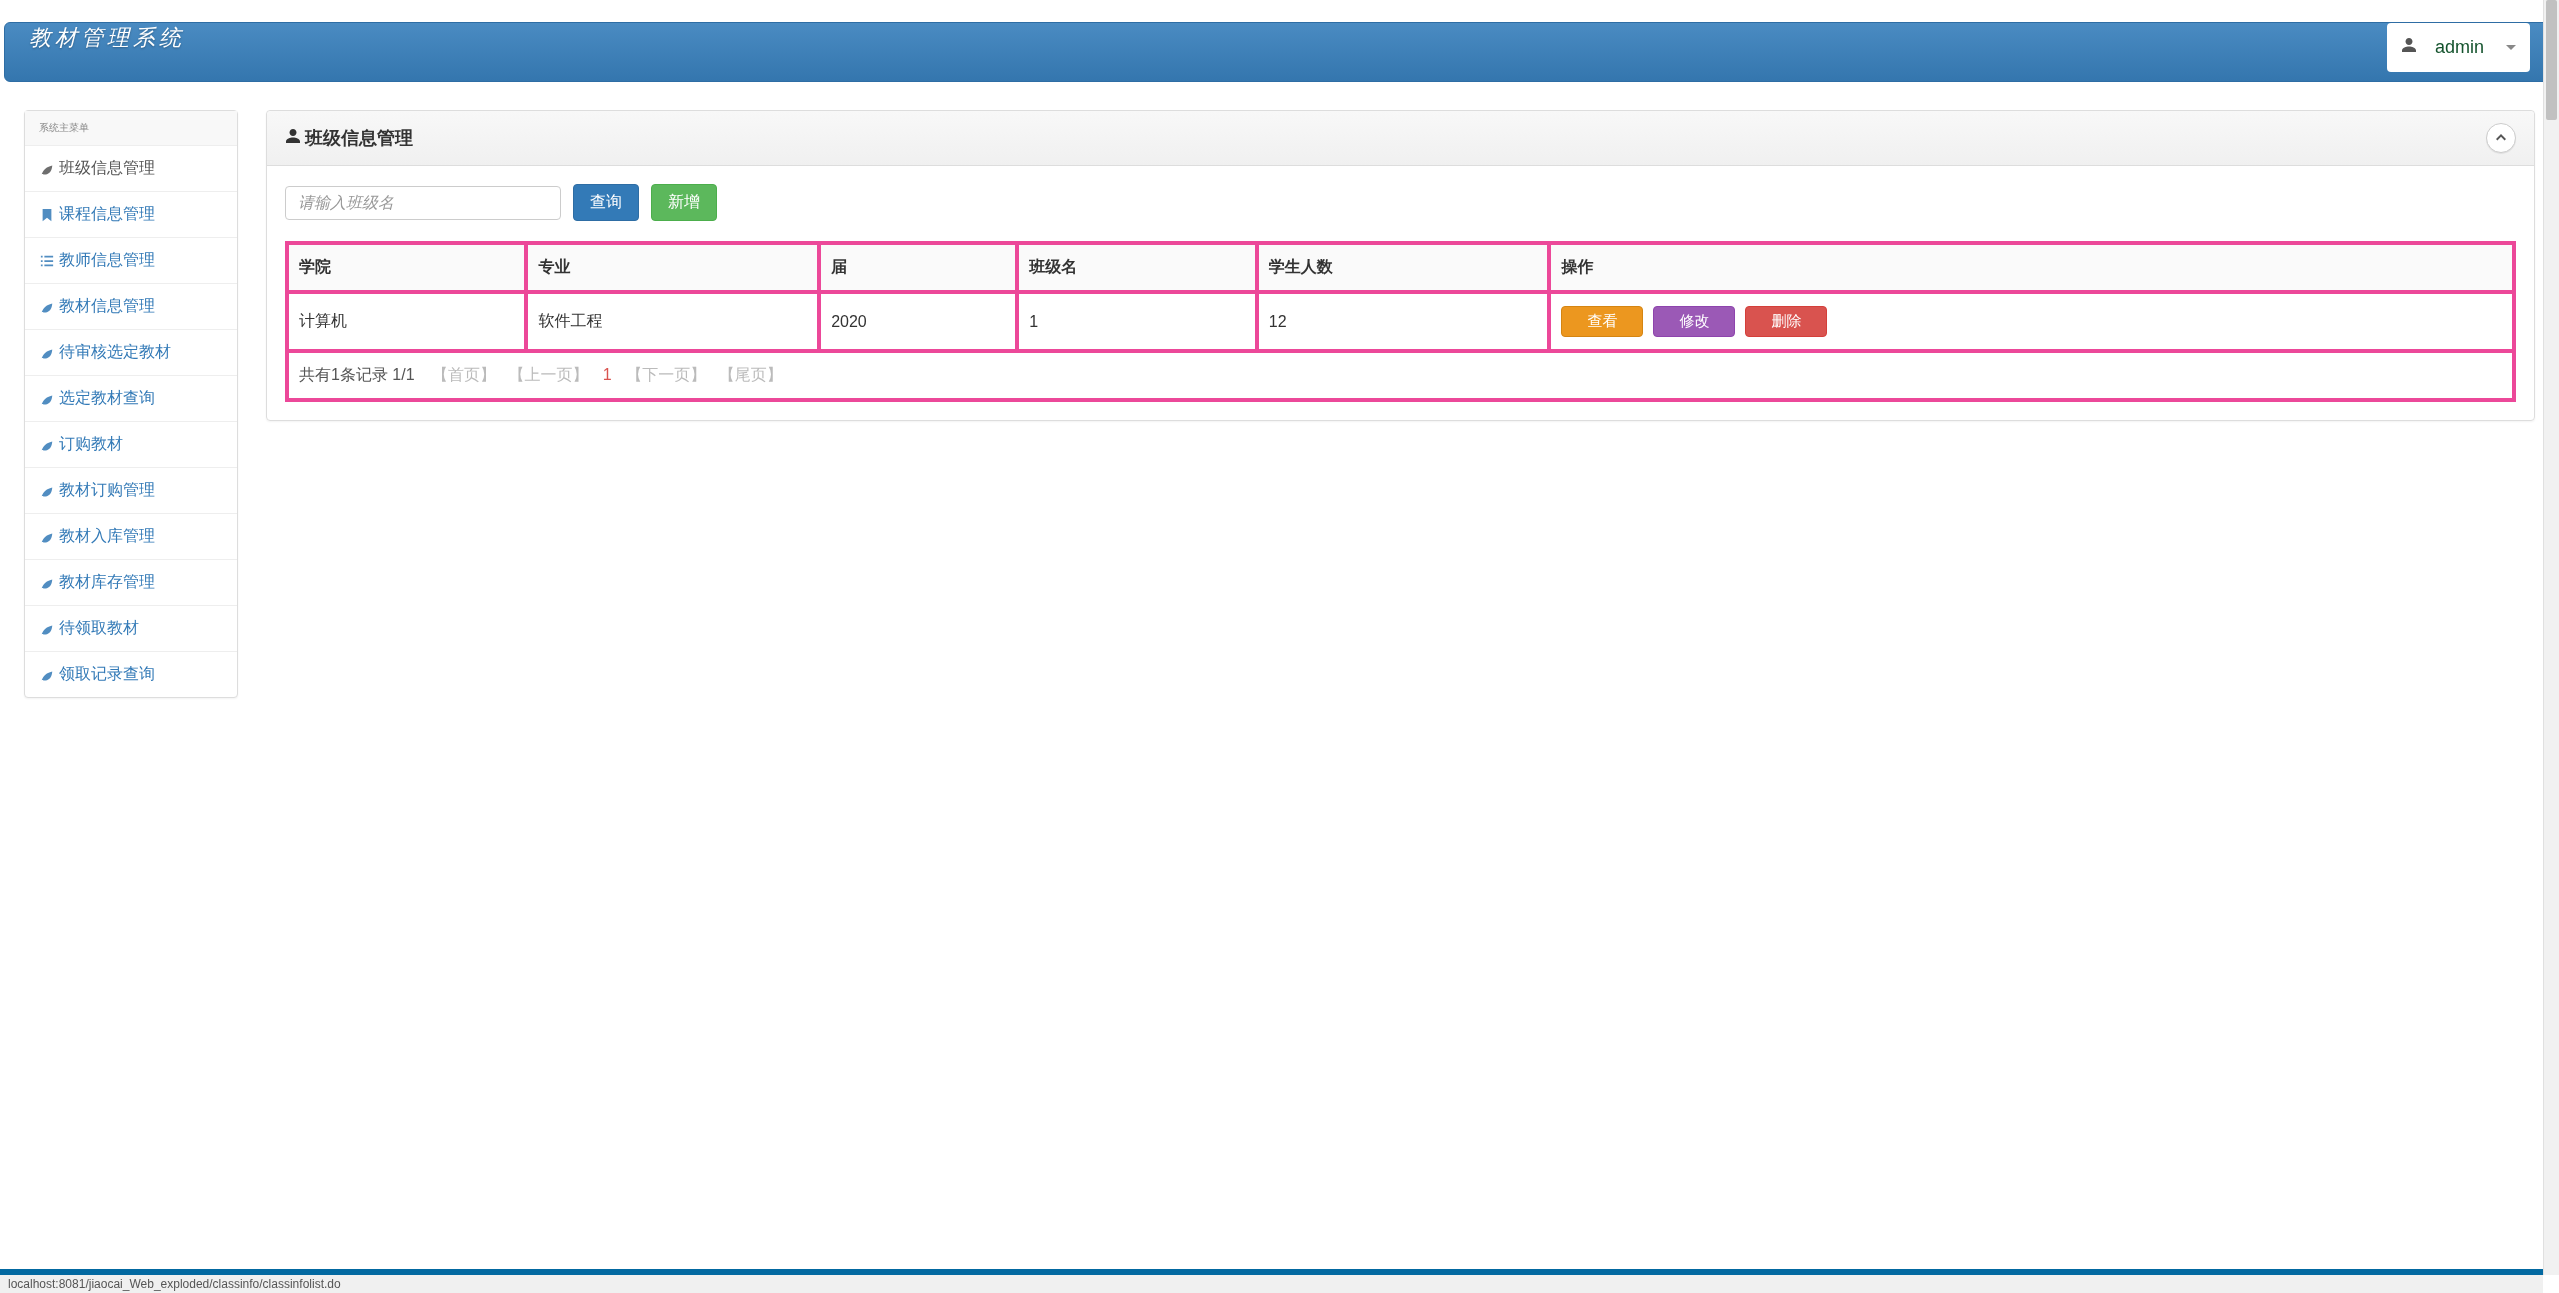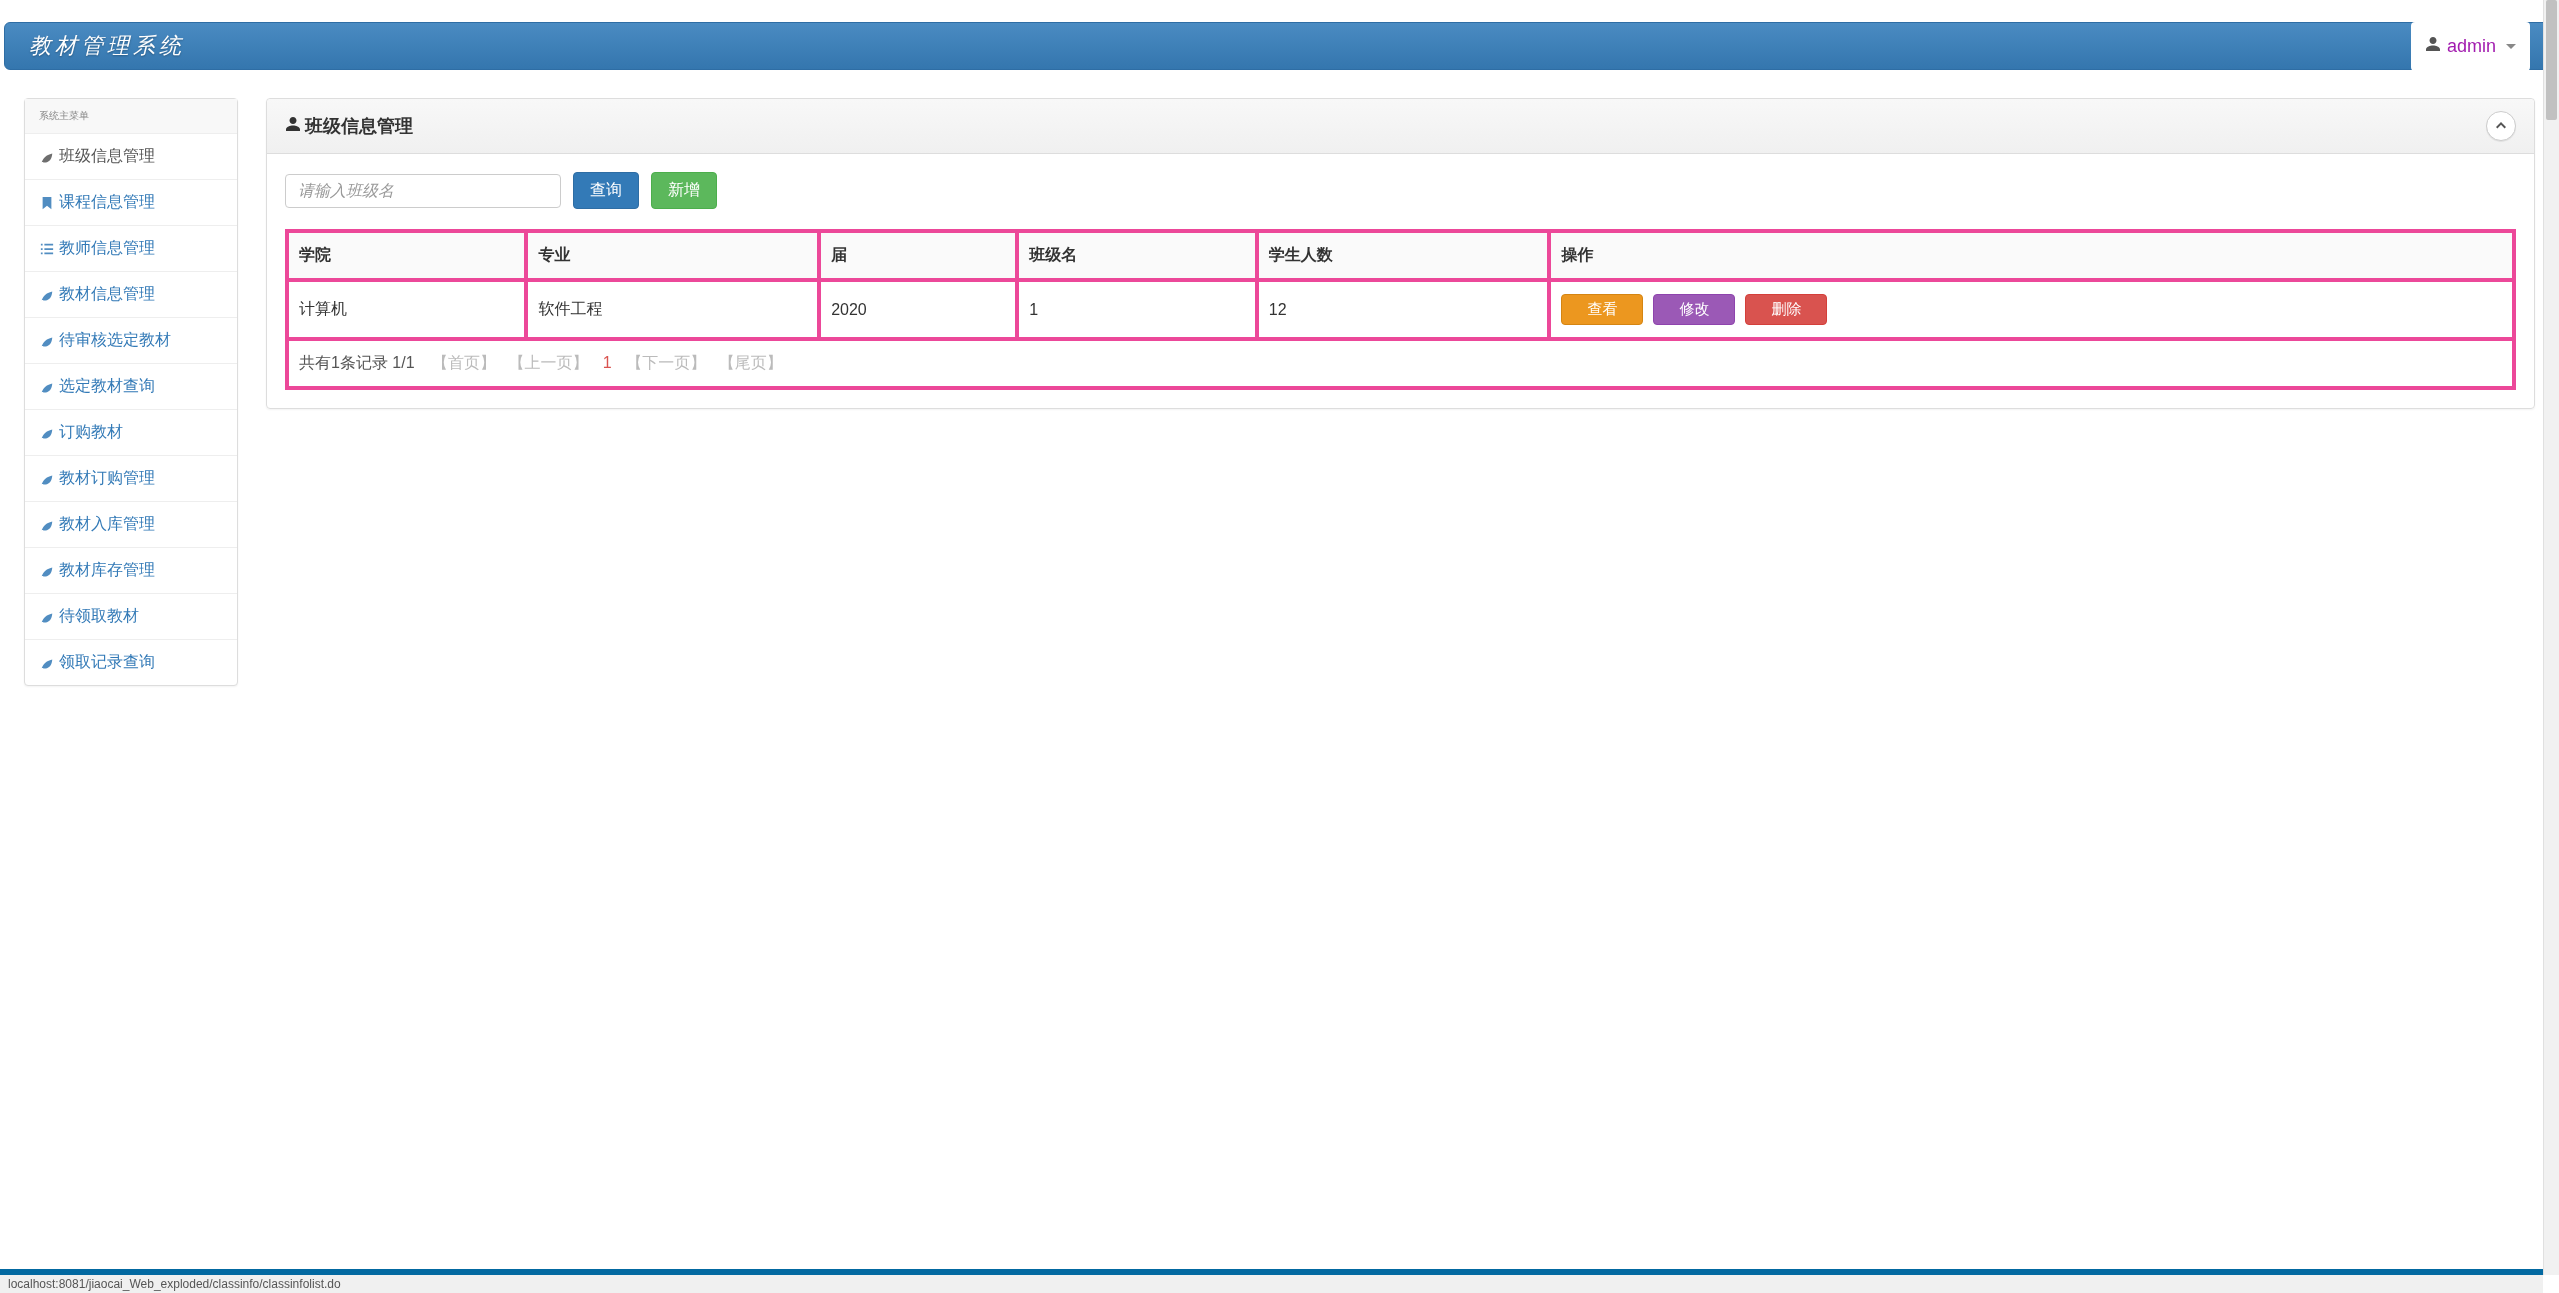--- a/index.html
+++ b/index.html
@@ -10,44 +10,44 @@
       background: #fff;
     }
     .top-strip {
       height: 22px;
       background: #fff;
     }
     .navbar {
       background: linear-gradient(to bottom, #4a8bc2, #3476ae);
       border-radius: 6px;
       margin: 0 4px;
-      height: 48px;
-      display: flex;
-      align-items: center;
+      height: 60px;
+      display: flex;
+      align-items: flex-start;
       justify-content: space-between;
       padding: 0 24px;
       border: 1px solid #2e6da4;
     }
     .brand {
       color: #fff;
       font-size: 22px;
       font-family: "KaiTi", "STKaiti", serif;
       font-style: italic;
       letter-spacing: 4px;
       text-shadow: 0 1px 2px rgba(0,0,0,0.3);
     }
     .user-menu {
       background: #fff;
       border-radius: 4px;
       padding: 14px 14px;
       display: flex;
       align-items: center;
-      gap: 6px;
+      gap: 18px;
       cursor: pointer;
-      color: #a21caf;
+      color: #14532d;
       font-size: 18px;
     }
     .user-icon, .person-icon { display: inline-block; }
     .caret {
       display: inline-block;
       width: 0; height: 0;
       border-left: 5px solid transparent;
       border-right: 5px solid transparent;
       border-top: 5px solid #888;
       margin-left: 4px;

